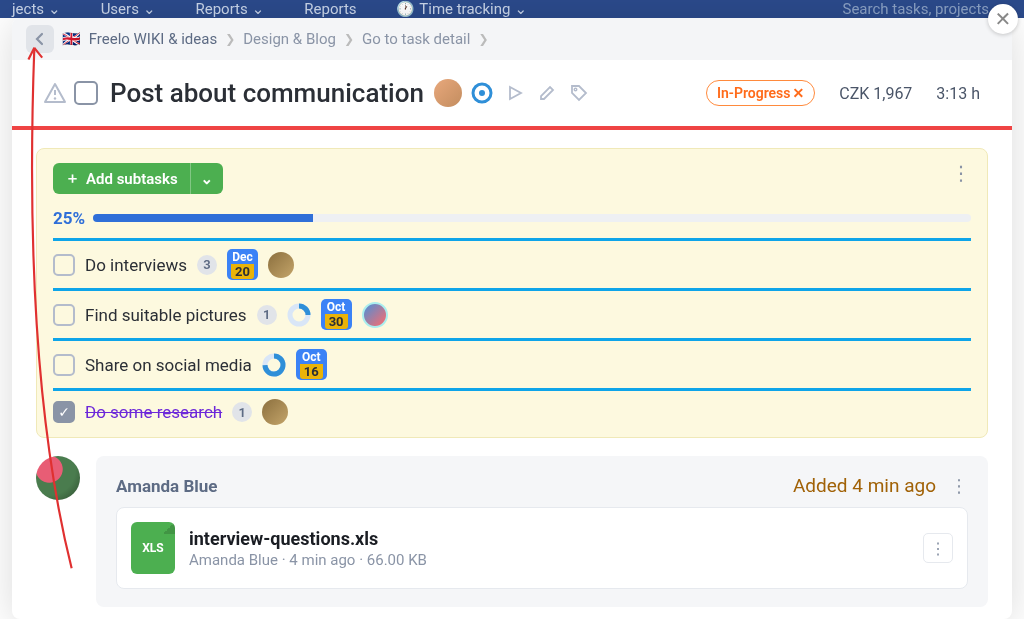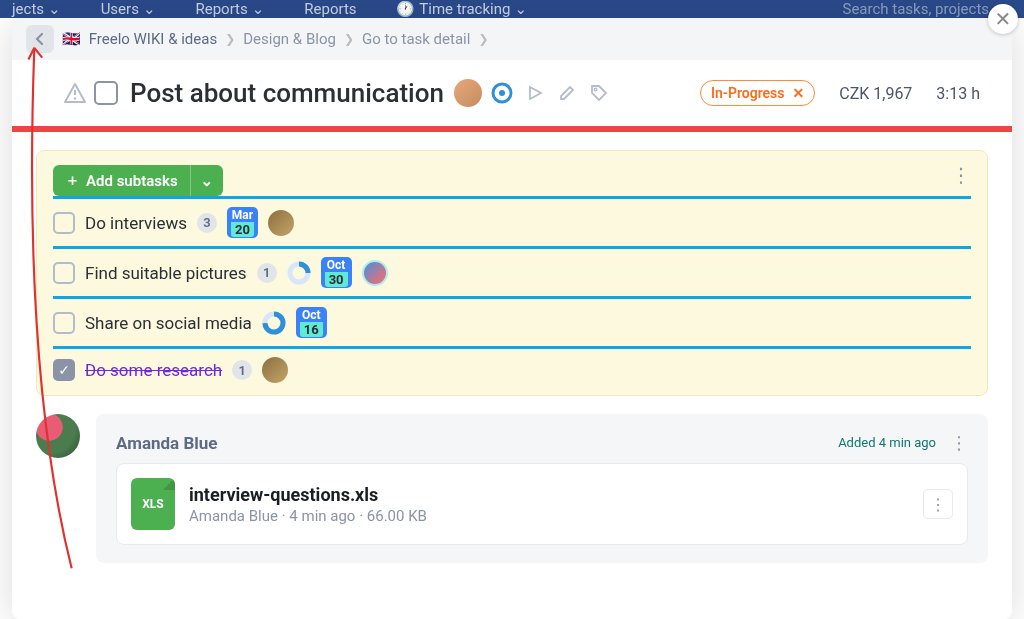--- a/index.html
+++ b/index.html
@@ -12,60 +12,60 @@
 
 .modal { position: absolute; top: 18px; left: 12px; right: 12px; bottom: 0; background: #fff; border-radius: 8px; box-shadow: 0 4px 40px rgba(0,0,0,0.15); overflow: hidden; }
 .close-btn { position: absolute; top: 4px; right: 6px; width: 30px; height: 30px; border-radius: 50%; background: #fff; box-shadow: 0 1px 4px rgba(0,0,0,0.2); display: flex; align-items: center; justify-content: center; cursor: pointer; z-index: 10; color: #888; font-size: 20px; }
 
 .crumb-bar { height: 42px; background: #f4f5f7; display: flex; align-items: center; padding: 0 14px; gap: 8px; color: #8a94a6; font-size: 15px; }
 .back-btn { width: 28px; height: 28px; background: #e1e4e9; border-radius: 6px; display: flex; align-items: center; justify-content: center; cursor: pointer; color: #8a94a6; }
 .crumb { cursor: pointer; }
 .crumb.proj { color: #5d6b84; }
 .cv { color: #bbb; font-size: 12px; }
 
-.task-header { display: flex; align-items: center; padding: 18px 24px 18px 52px; border-bottom: 6px solid #ef4444; }
+.task-header { display: flex; align-items: center; padding: 18px 24px 18px 32px; border-bottom: 4px solid #ef4444; }
 .warn-icon { width: 22px; height: 20px; margin-right: 8px; }
 .check-outline { width: 24px; height: 24px; border: 2px solid #8a94a6; border-radius: 5px; margin-right: 12px; cursor: pointer; }
 .task-title { font-size: 26px; font-weight: 500; color: #2b2f36; margin-right: 10px; }
 .avatar { width: 28px; height: 28px; border-radius: 50%; background: linear-gradient(135deg,#e8a87c,#c38d5f); display: inline-block; margin-right: 6px; }
 .watch-icon { width: 28px; height: 28px; display: flex; align-items: center; justify-content: center; margin-right: 8px; cursor: pointer; }
 .tool-icon { width: 22px; height: 22px; display: flex; align-items: center; justify-content: center; margin-right: 10px; color: #b4bccc; cursor: pointer; }
 .spacer { flex: 1; }
-.status-pill { border: 1.5px solid #ff8a3d; color: #ff6b1a; font-size: 14px; padding: 4px 10px; border-radius: 14px; display: flex; align-items: center; gap: 8px; font-weight: 600; cursor: pointer; }
+.status-pill { border: 1.5px solid #ff8a3d; color: #ff6b1a; font-size: 14px; padding: 4px 10px; border-radius: 14px; display: flex; align-items: center; gap: 2px; font-weight: 600; cursor: pointer; }
 .cost { font-size: 16px; color: #4a5568; margin-left: 24px; text-align: center; }
 .time { font-size: 16px; color: #4a5568; margin-left: 24px; margin-right: 8px; }
 
 .subtasks-panel { margin: 18px 24px; background: #fdf9df; border: 1px solid #f0e9b8; border-radius: 8px; padding: 14px 16px 4px; position: relative; }
 .add-sub-btn { background: #4caf50; color: #fff; font-size: 15px; font-weight: 600; border-radius: 6px; display: inline-flex; align-items: center; cursor: pointer; }
 .add-sub-main { padding: 6px 12px; display: flex; align-items: center; gap: 6px; border-right: 1px solid rgba(255,255,255,0.3); }
 .add-sub-caret { padding: 6px 10px; }
 .panel-menu { position: absolute; top: 12px; right: 14px; color: #8a94a6; cursor: pointer; font-size: 20px; letter-spacing: 2px; }
 .progress-row { display: flex; align-items: center; gap: 8px; margin: 14px 0 10px; }
 .progress-pct { color: #2f6fd8; font-weight: 700; font-size: 17px; }
 .progress-bar { flex: 1; height: 8px; background: #eef0f3; border-radius: 4px; overflow: hidden; }
 .progress-fill { height: 100%; background: #2f6fd8; width: 25%; }
 
 .sub-row { display: flex; align-items: center; padding: 8px 0; gap: 10px; border-top: 3px solid #0ea5e9; }
 .sub-check { width: 22px; height: 22px; border: 2px solid #b4bccc; border-radius: 5px; cursor: pointer; }
 .sub-check.done { background: #8a94a6; border-color: #8a94a6; display: flex; align-items: center; justify-content: center; color: #fff; font-size: 14px; }
 .sub-title { font-size: 17px; color: #2b2f36; }
 .sub-title.done { text-decoration: line-through; color: #6d28d9; }
 .count-pill { background: #e1e4e9; color: #5d6b84; font-size: 13px; font-weight: 600; width: 20px; height: 20px; border-radius: 10px; display: flex; align-items: center; justify-content: center; }
 .date-chip { background: #3b82f6; color: #fff; font-size: 12px; font-weight: 700; border-radius: 5px; text-align: center; line-height: 1; padding: 2px 4px 1px; }
-.date-chip .day { background: #5eead4; color: #2b2f36; font-size: 13px; padding: 1px 4px; margin-top: 1px; border-radius: 0 0 3px 3px; display: block; text-align: center; }
+.date-chip .day { background: #eab308; color: #2b2f36; font-size: 13px; padding: 1px 4px; margin-top: 1px; border-radius: 0 0 3px 3px; display: block; text-align: center; }
 .mini-avatar { width: 26px; height: 26px; border-radius: 50%; background: linear-gradient(135deg,#8b6f3e,#c4a56a); }
 .mini-avatar.alt { background: linear-gradient(135deg,#4a90d9,#ff6b6b); border: 2px solid #aee; }
 .prog-donut { width: 24px; height: 24px; }
 
 .comment-block { display: flex; margin: 0 24px; gap: 16px; }
 .comment-avatar { width: 44px; height: 44px; border-radius: 50%; background: radial-gradient(circle at 30% 30%, #e85d75 30%, #4a7c4e 32%, #4a7c4e 60%, #2d4a2d 100%); flex-shrink: 0; }
 .comment-body { flex: 1; background: #f5f6f8; border-radius: 8px; padding: 18px 20px; }
 .comment-head { display: flex; align-items: center; margin-bottom: 10px; }
 .comment-author { font-size: 17px; font-weight: 700; color: #5d6b84; }
-.comment-meta { margin-left: auto; font-size: 13px; color: #0f766e; }
+.comment-meta { margin-left: auto; font-size: 19px; color: #a16207; }
 .comment-menu { margin-left: 14px; color: #8a94a6; cursor: pointer; font-size: 18px; }
 .comment-text { font-size: 17px; color: #2b2f36; line-height: 1.5; margin-bottom: 16px; }
 
 .attach-card { background: #fff; border: 1px solid #e6e9ee; border-radius: 8px; padding: 14px; display: flex; align-items: center; gap: 14px; }
 .file-icon { width: 44px; height: 52px; background: #4caf50; border-radius: 6px; display: flex; align-items: center; justify-content: center; color: #fff; font-size: 12px; font-weight: 700; position: relative; }
 .file-icon::before { content: ""; position: absolute; top: 0; right: 0; width: 12px; height: 12px; background: linear-gradient(135deg, transparent 50%, rgba(0,0,0,0.15) 50%); border-top-right-radius: 6px; }
 .file-info { flex: 1; }
 .file-name { font-size: 18px; font-weight: 700; color: #1a1d23; }
 .file-meta { font-size: 15px; color: #8a94a6; margin-top: 2px; }
 .file-meta span + span::before { content: " · "; }
@@ -147,26 +147,32 @@
   <div class="subtasks-panel">
     <div class="add-sub-btn">
       <span class="add-sub-main">
           <span>＋</span>
           <span>Add subtasks</span>
         </span>
       <span class="add-sub-caret">⌄</span>
     </div>
     <div class="panel-menu">⋮</div>
 
+    <div class="progress-row">
+      <span class="progress-pct">25%</span>
+      <div class="progress-bar">
+          <div class="progress-fill"></div>
+        </div>
+    </div>
 
     <div class="sub-row">
       <div class="sub-check"></div>
       <span class="sub-title">Do interviews</span>
       <span class="count-pill">3</span>
-      <span class="date-chip"><span>Mar</span><span class="day">20</span></span>
+      <span class="date-chip"><span>Dec</span><span class="day">20</span></span>
       <span class="mini-avatar"></span>
     </div>
 
     <div class="sub-row">
       <div class="sub-check"></div>
       <span class="sub-title">Find suitable pictures</span>
       <span class="count-pill">1</span>
       <svg class="prog-donut" viewBox="0 0 24 24">
           <circle cx="12" cy="12" r="9" fill="none" stroke="#d9e6f7" stroke-width="5"></circle>
           <circle cx="12" cy="12" r="9" fill="none" stroke="#2f8fd8" stroke-width="5" stroke-dasharray="14 60" transform="rotate(-90 12 12)"></circle>

